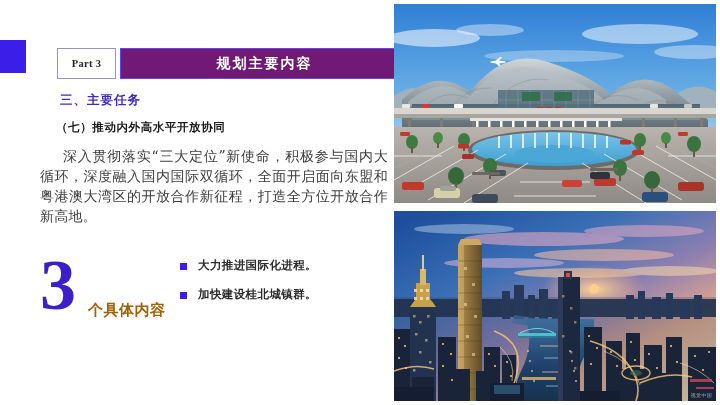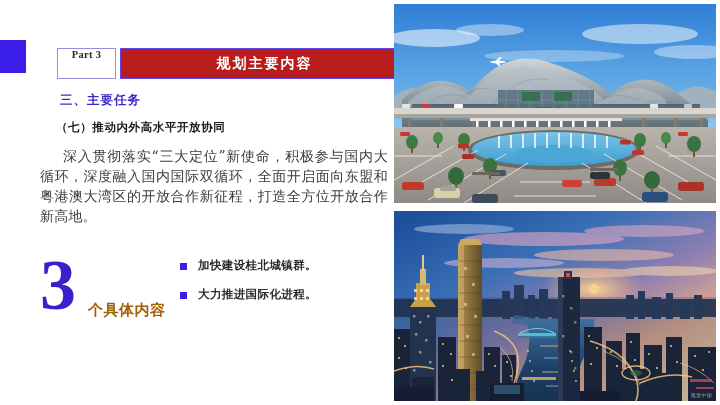--- a/index.html
+++ b/index.html
@@ -32,32 +32,33 @@
     top: 48px;
     height: 31px;
     display: flex;
     align-items: stretch;
   }
   .part-chip {
     width: 59px;
     border: 1.5px solid #9B8FD8;
     background: #ffffff;
     display: flex;
+    align-items: center;
     justify-content: center;
     box-sizing: border-box;
     font-family: "Liberation Serif", "DejaVu Serif", serif;
     font-weight: bold;
     font-size: 10.5px;
     color: #262626;
     letter-spacing: 0.3px;
   }
   .title-band {
     width: 289px;
     margin-left: 4px;
-    background: #b91c1c;
+    background: #701a75;
     border: 1px solid #5E46EE;
     box-sizing: border-box;
     display: flex;
     align-items: center;
     justify-content: center;
     color: #ffffff;
     font-family: "DejaVu Sans", "Liberation Sans", sans-serif;
     font-weight: bold;
     font-size: 14px;
     letter-spacing: 2px;
@@ -212,25 +213,25 @@
 <div class="body-para">深入贯彻落实“三大定位”新使命，积极参与国内大循环，深度融入国内国际双循环，全面开启面向东盟和粤港澳大湾区的开放合作新征程，打造全方位开放合作新高地。</div>
 
 <div class="number-block">
   <div class="big-number">3</div>
   <div class="number-caption">个具体内容</div>
 </div>
 
 <div class="bullet-list">
   <div class="bullet-item">
     <span class="bullet-mark"></span>
-    <span class="bullet-text">加快建设桂北城镇群。</span>
+    <span class="bullet-text">大力推进国际化进程。</span>
   </div>
   <div class="bullet-item">
     <span class="bullet-mark"></span>
-    <span class="bullet-text">大力推进国际化进程。</span>
+    <span class="bullet-text">加快建设桂北城镇群。</span>
   </div>
 </div>
 
 <div class="photo photo-top">
   <svg class="photo-svg" viewBox="0 0 322 199" preserveAspectRatio="none">
     <defs>
       <linearGradient id="sky" x1="0" y1="0" x2="0" y2="1">
         <stop offset="0%" stop-color="#2f7fd6"></stop>
         <stop offset="45%" stop-color="#68aee6"></stop>
         <stop offset="80%" stop-color="#bcdcf2"></stop>

